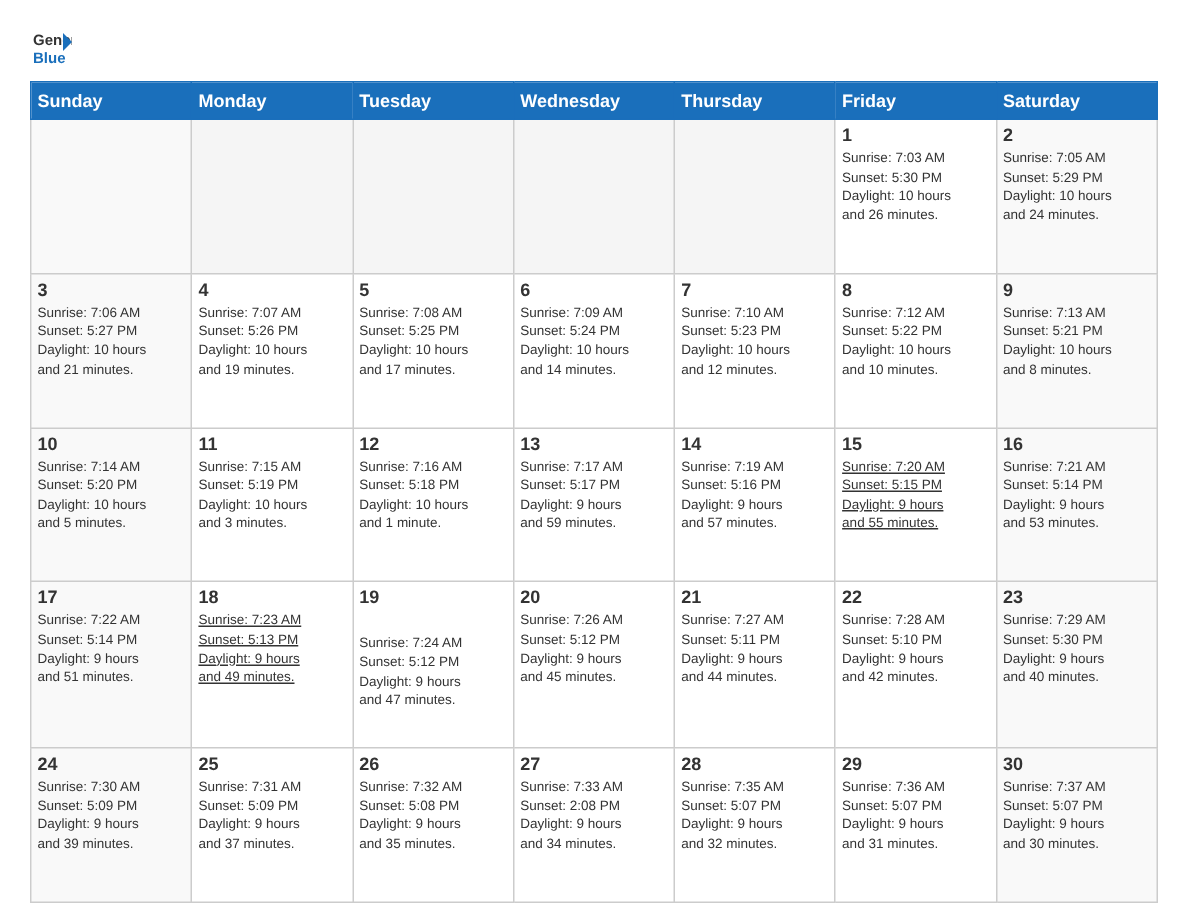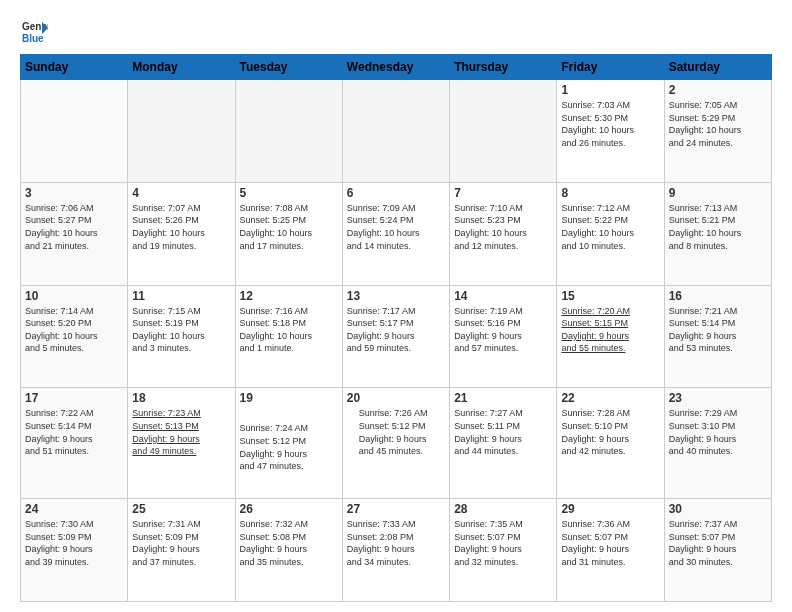--- a/index.html
+++ b/index.html
@@ -46,21 +46,21 @@
     }
     .calendar {
       flex: 1;
       border: 1px solid #ccc;
       border-collapse: collapse;
       width: 100%;
       table-layout: fixed;
     }
     .calendar th {
       background: #1a6fbb;
-      color: #000000;
+      color: #ffffff;
       font-size: 12px;
       font-weight: bold;
       padding: 5px 4px;
       text-align: left;
       border: 1px solid #1a6fbb;
     }
     .calendar td {
       border: 1px solid #ccc;
       vertical-align: top;
       padding: 3px 4px;
@@ -266,21 +266,21 @@
           </td>
           <td>
             <span class="day-number">19</span>
             <div class="day-info" style="white-space: pre-line; margin-top: 17px;">Sunrise: 7:24 AM
 Sunset: 5:12 PM
 Daylight: 9 hours
 and 47 minutes.</div>
           </td>
           <td>
             <span class="day-number">20</span>
-            <div class="day-info" style="white-space: pre-line; margin-left: 12px;">Sunrise: 7:26 AM
+            <div class="day-info" style="white-space: pre-line;">Sunrise: 7:26 AM
 Sunset: 5:12 PM
 Daylight: 9 hours
 and 45 minutes.</div>
           </td>
           <td>
             <span class="day-number">21</span>
             <div class="day-info" style="white-space: pre-line;">Sunrise: 7:27 AM
 Sunset: 5:11 PM
 Daylight: 9 hours
 and 44 minutes.</div>
@@ -288,21 +288,21 @@
           <td>
             <span class="day-number">22</span>
             <div class="day-info" style="white-space: pre-line;">Sunrise: 7:28 AM
 Sunset: 5:10 PM
 Daylight: 9 hours
 and 42 minutes.</div>
           </td>
           <td>
             <span class="day-number">23</span>
             <div class="day-info" style="white-space: pre-line;">Sunrise: 7:29 AM
-Sunset: 3:10 PM
+Sunset: 5:30 PM
 Daylight: 9 hours
 and 40 minutes.</div>
           </td>
         </tr>
         <tr>
           <td>
             <span class="day-number">24</span>
             <div class="day-info" style="white-space: pre-line;">Sunrise: 7:30 AM
 Sunset: 5:09 PM
 Daylight: 9 hours

